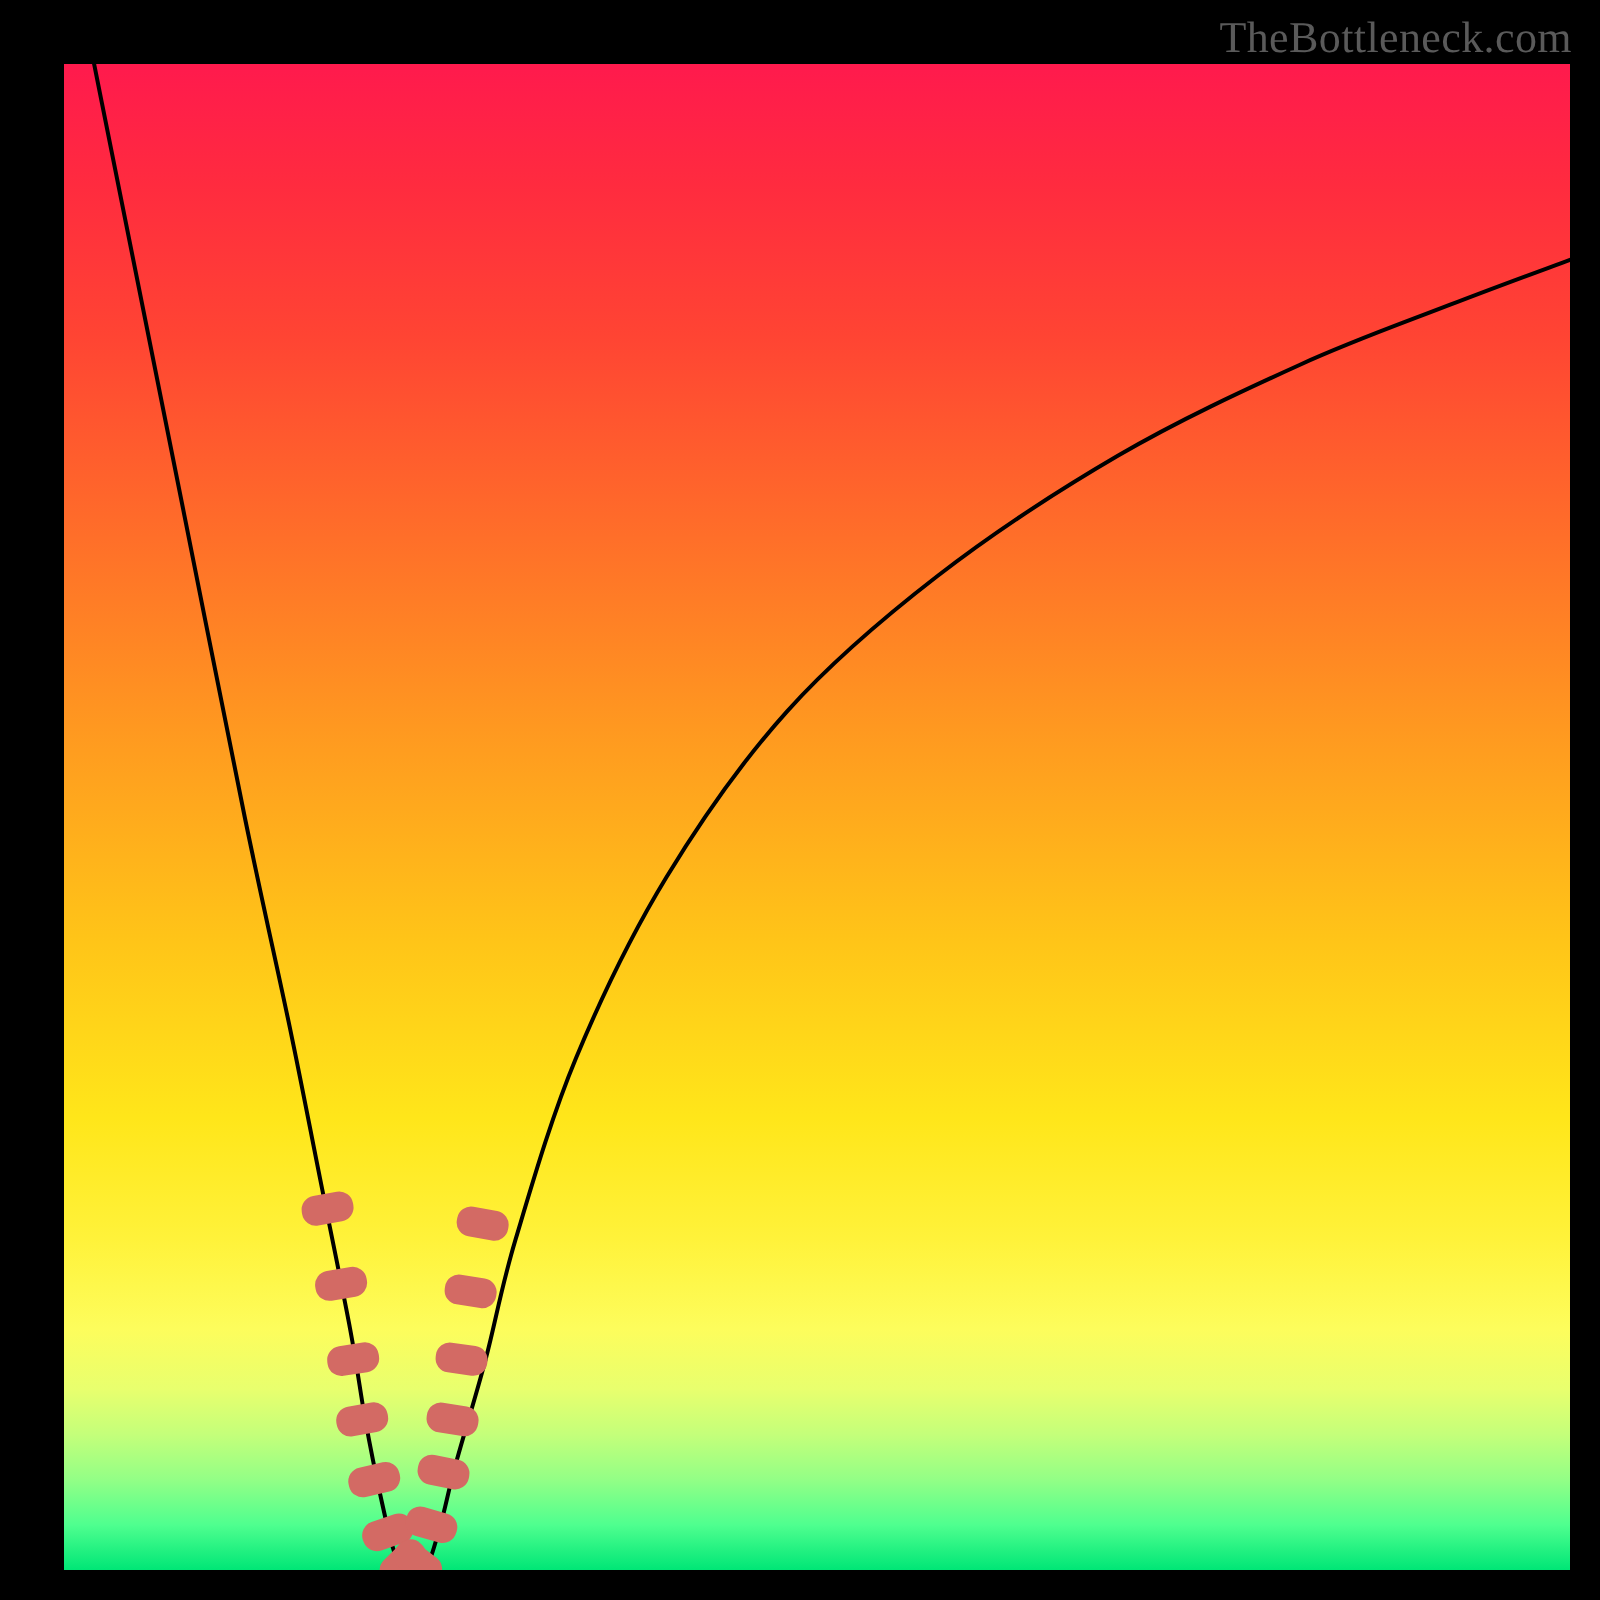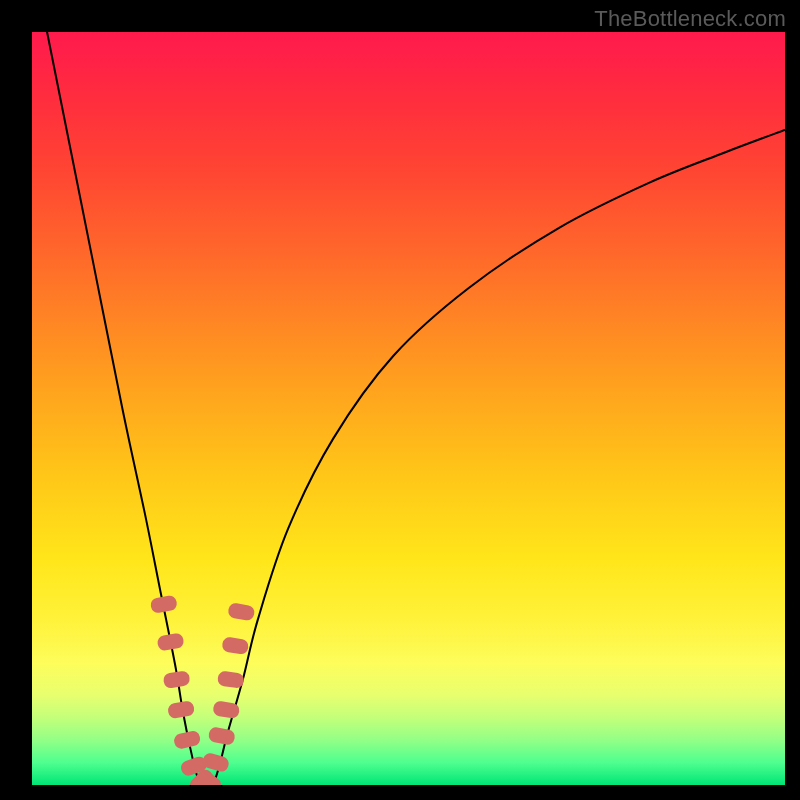--- a/index.html
+++ b/index.html
@@ -9,20 +9,21 @@
     height: 800px;
     background: #000;
     overflow: hidden;
     font-family: Arial, Helvetica, sans-serif;
   }
   .stage {
     position: relative;
     width: 800px;
     height: 800px;
     background: #000;
+    font-family: Liberation Serif, serif;
   }
   .plot-area {
     position: absolute;
     left: 32px;
     top: 32px;
     width: 753px;
     height: 753px;
     overflow: hidden;
   }
   .gradient {

